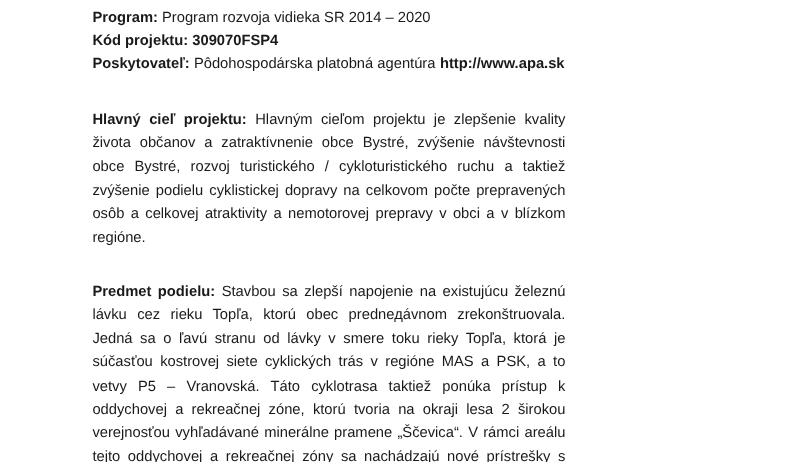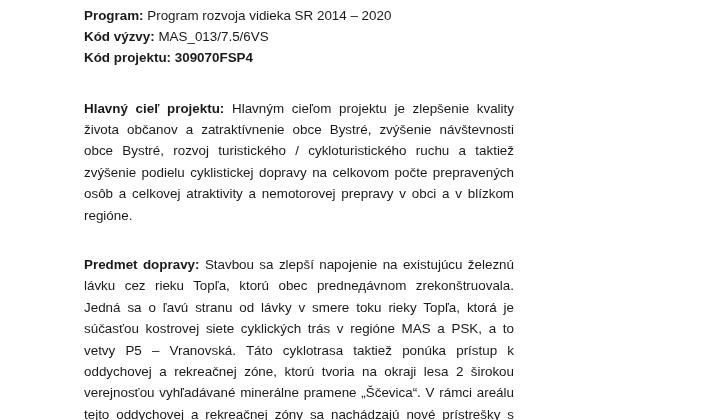--- a/index.html
+++ b/index.html
@@ -76,40 +76,40 @@
 
   <div class="meta-block">
 
     <div class="meta-line">
       <span class="lbl">Program:</span>
       <span class="val">Program rozvoja vidieka SR 2014 – 2020</span>
     </div>
 
 
 
-    <div class="meta-line">
-      <span class="lbl">Kód výzvy:</span>
-      <span class="val">MAS_013/7.5/6VS</span>
-    </div>
 
     <div class="meta-line all-bold">
       <span class="lbl">Kód projektu:</span>
       <span class="val">309070FSP4</span>
     </div>
 
+    <div class="meta-line">
+      <span class="lbl">Poskytovateľ:</span>
+      <span class="val">Pôdohospodárska platobná agentúra</span><span class="gap"></span><span class="val-bold">http://www.apa.sk</span>
+    </div>
 
   </div>
 
   <div class="para-gap-1"></div>
 
   <p class="para">
     <span class="lead">Hlavný cieľ projektu:</span>
     <span>Hlavným cieľom projektu je zlepšenie kvality života občanov a zatraktívnenie obce Bystré, zvýšenie návštevnosti obce Bystré, rozvoj turistického / cykloturistického ruchu a taktiež zvýšenie podielu cyklistickej dopravy na celkovom počte prepravených osôb a celkovej atraktivity a nemotorovej prepravy v obci a v blízkom regióne.</span>
   </p>
 
   <div class="para-gap-2"></div>
 
   <p class="para">
-    <span class="lead">Predmet dopravy:</span>
+    <span class="lead">Predmet podielu:</span>
     <span>Stavbou sa zlepší napojenie na existujúcu železnú lávku cez rieku Topľa, ktorú obec prednедávnom zrekonštruovala. Jedná sa o ľavú stranu od lávky v smere toku rieky Topľa, ktorá je súčasťou kostrovej siete cyklických trás v regióne MAS a PSK, a to vetvy P5 – Vranovská. Táto cyklotrasa taktiež ponúka prístup k oddychovej a rekreačnej zóne, ktorú tvoria na okraji lesa 2 širokou verejnosťou vyhľadávané minerálne pramene „Ščevica“. V rámci areálu tejto oddychovej a rekreačnej zóny sa nachádzajú nové prístrešky s lavičkami a altánok s kozubom, stolmi a lavičkami. Následne z tejto rekreačnej a oddychovej zóny môžu</span>
   </p>
 
 </div>
 
 </body></html>

